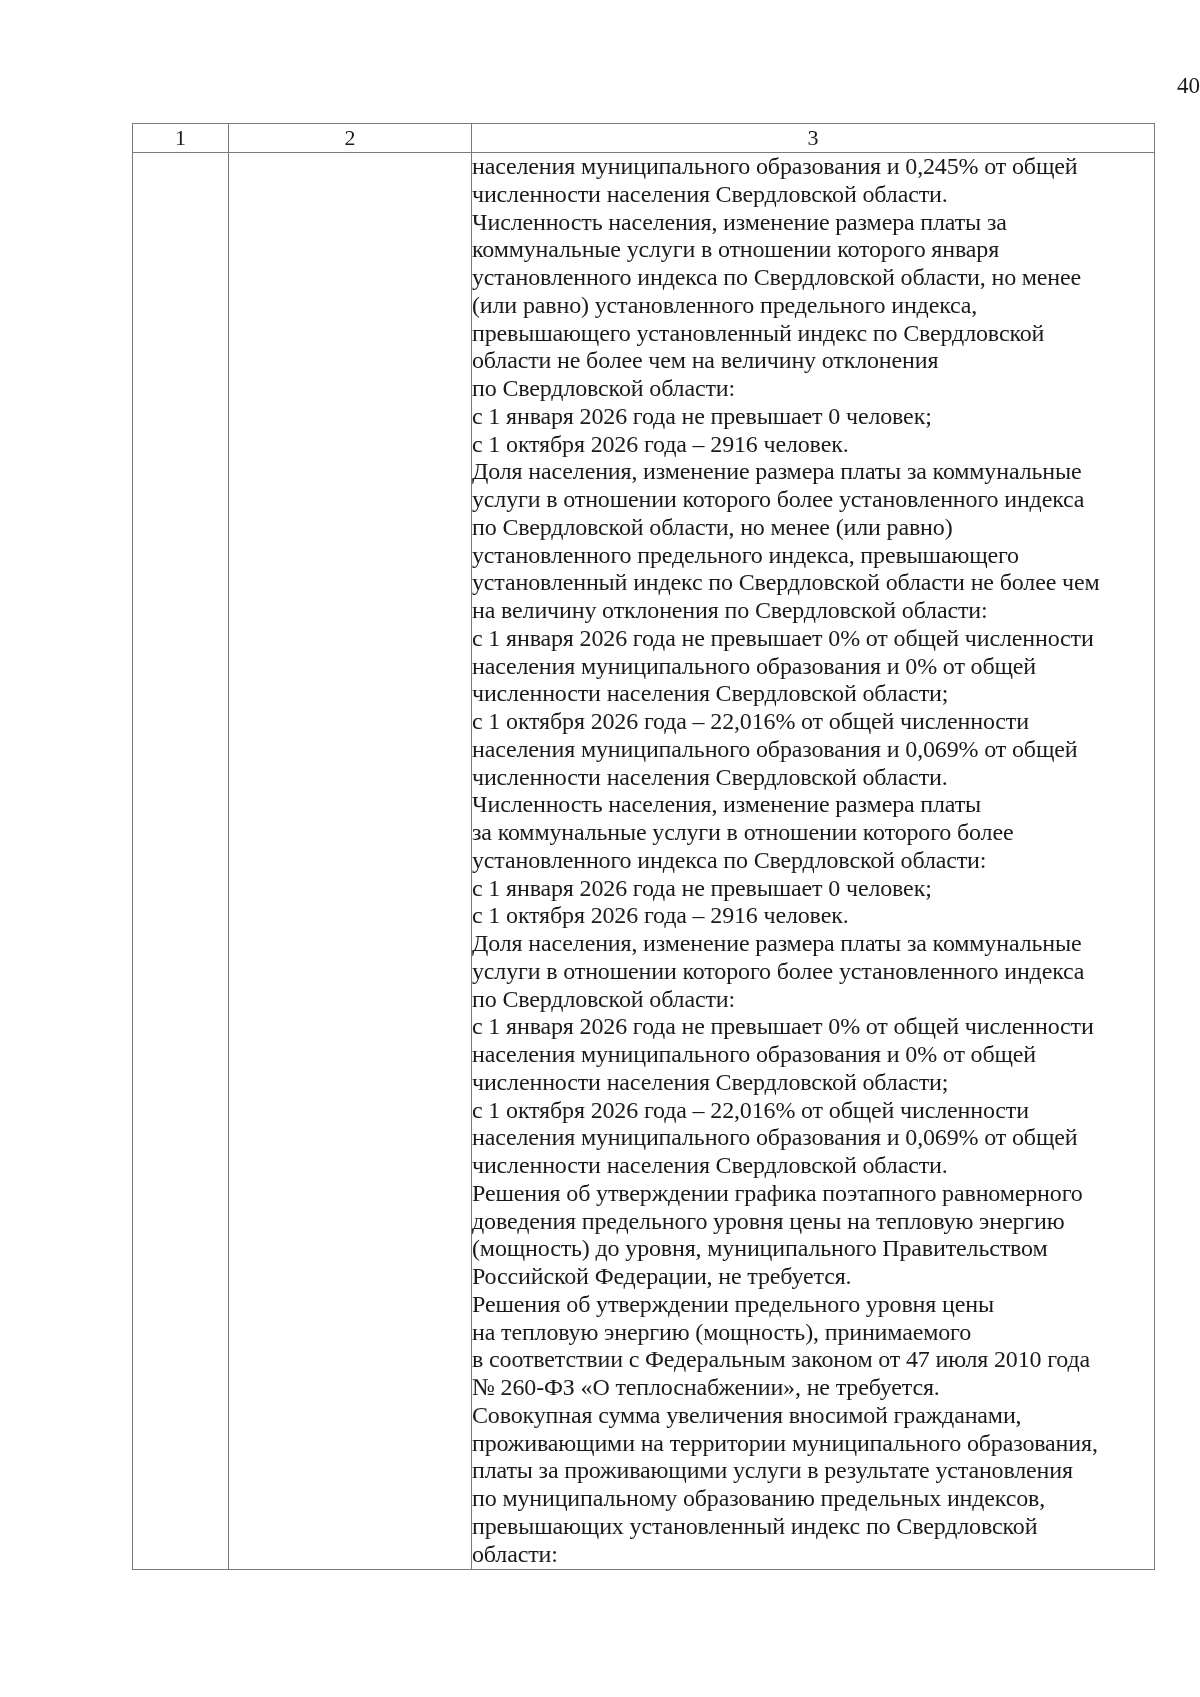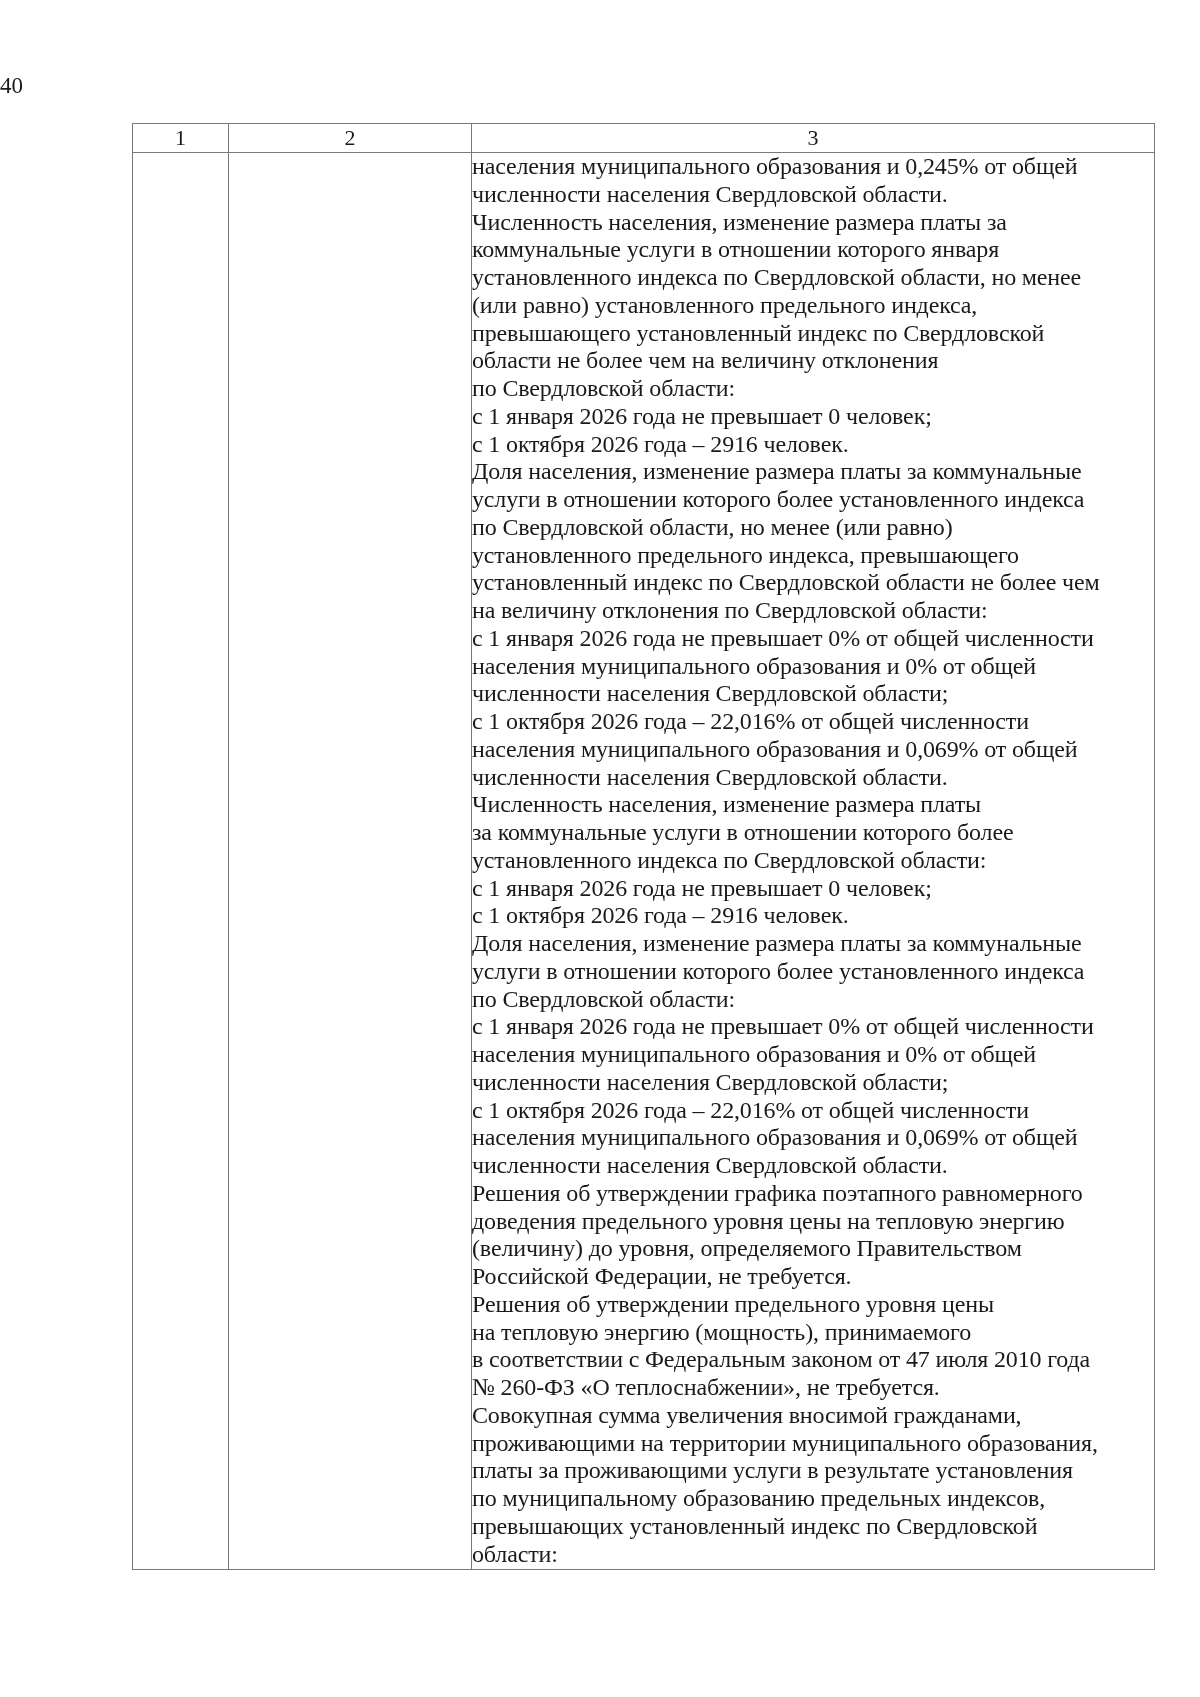--- a/index.html
+++ b/index.html
@@ -13,21 +13,21 @@
       position: relative;
       overflow: hidden;
       font-family: "Liberation Serif", "DejaVu Serif", serif;
       color: #1a1a1a;
     }
     .page-number {
       position: absolute;
       top: 72px;
       left: 0;
       width: 1200px;
-      text-align: left;
+      text-align: right;
       font-size: 23px;
       line-height: 28px;
     }
     table.doc-table {
       position: absolute;
       left: 132px;
       top: 123px;
       width: 1022px;
       border-collapse: collapse;
       table-layout: fixed;
@@ -117,21 +117,21 @@
             <span class="line">услуги в отношении которого более установленного индекса</span>
             <span class="line">по Свердловской области:</span>
             <span class="line">с 1 января 2026 года не превышает 0% от общей численности</span>
             <span class="line">населения муниципального образования и 0% от общей</span>
             <span class="line">численности населения Свердловской области;</span>
             <span class="line">с 1 октября 2026 года – 22,016% от общей численности</span>
             <span class="line">населения муниципального образования и 0,069% от общей</span>
             <span class="line">численности населения Свердловской области.</span>
             <span class="line">Решения об утверждении графика поэтапного равномерного</span>
             <span class="line">доведения предельного уровня цены на тепловую энергию</span>
-            <span class="line">(величину) до уровня, определяемого Правительством</span>
+            <span class="line">(мощность) до уровня, муниципального Правительством</span>
             <span class="line">Российской Федерации, не требуется.</span>
             <span class="line">Решения об утверждении предельного уровня цены</span>
             <span class="line">на тепловую энергию (мощность), принимаемого</span>
             <span class="line">в соответствии с Федеральным законом от 47 июля 2010 года</span>
             <span class="line">№ 260-ФЗ «О теплоснабжении», не требуется.</span>
             <span class="line">Совокупная сумма увеличения вносимой гражданами,</span>
             <span class="line">проживающими на территории муниципального образования,</span>
             <span class="line">платы за проживающими услуги в результате установления</span>
             <span class="line">по муниципальному образованию предельных индексов,</span>
             <span class="line">превышающих установленный индекс по Свердловской</span>

